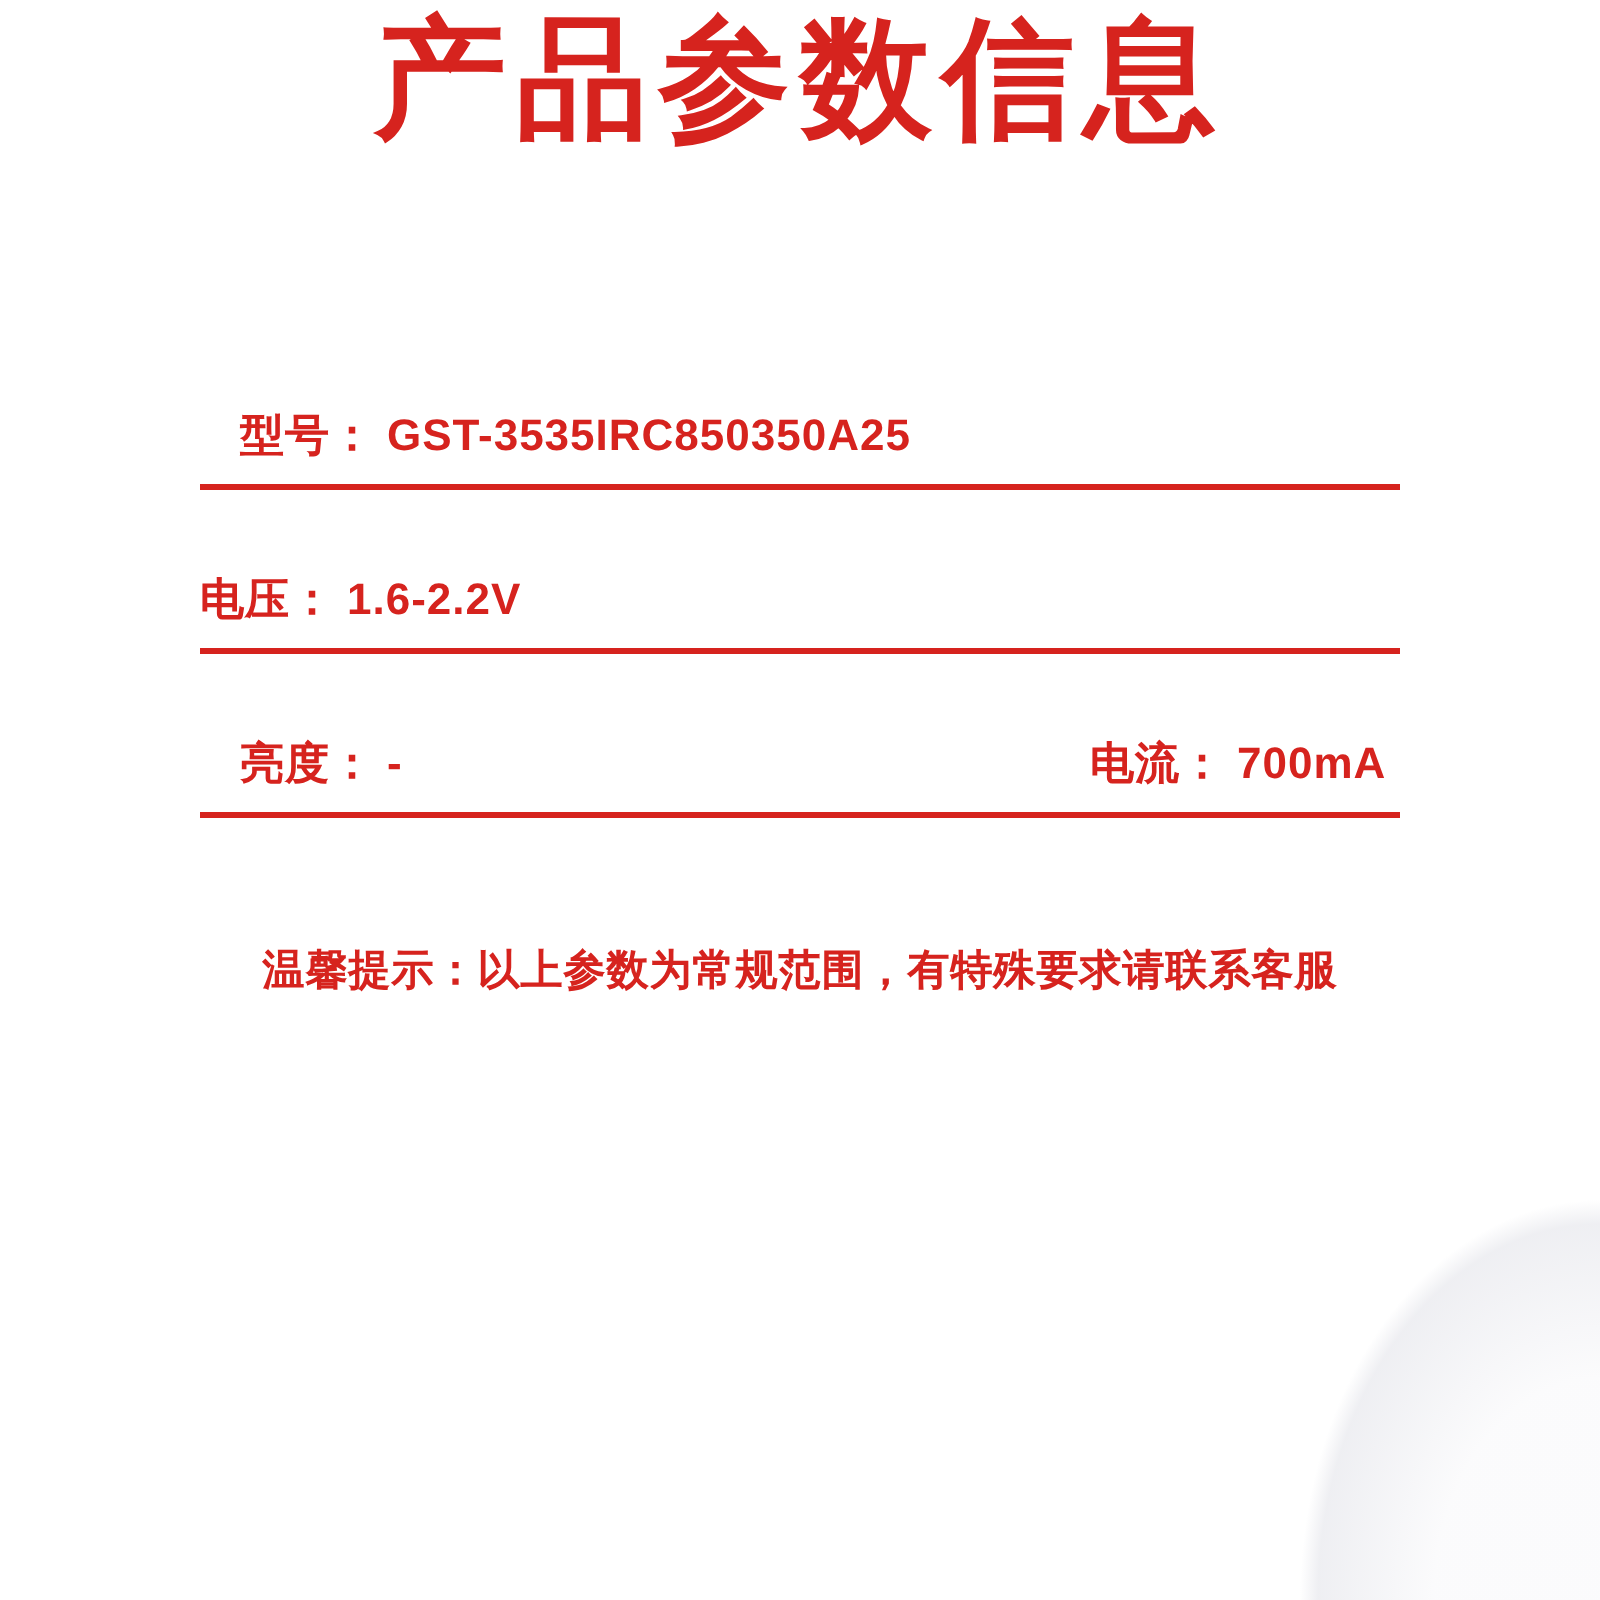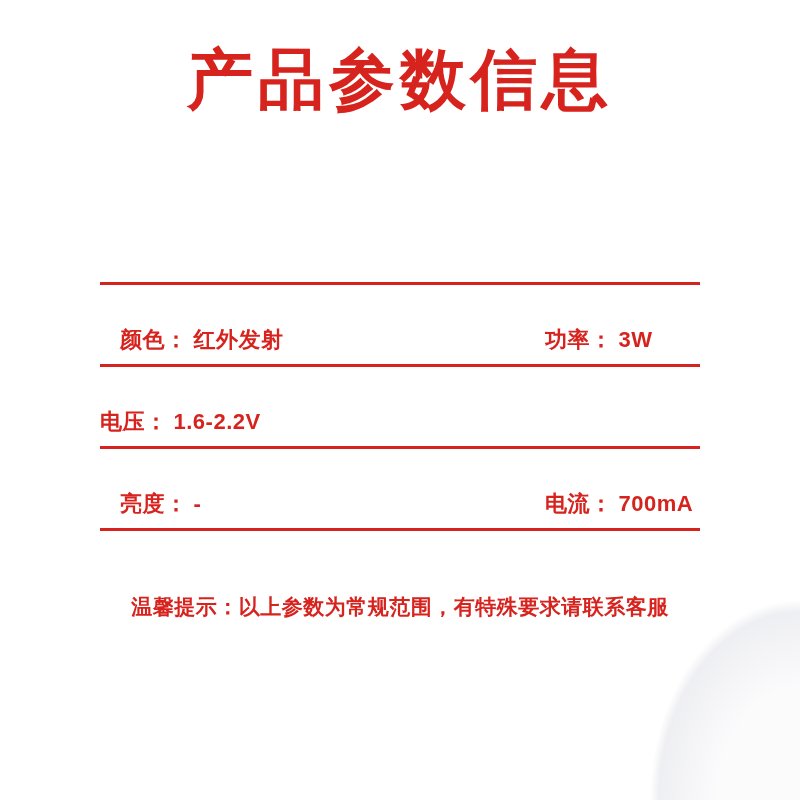--- a/index.html
+++ b/index.html
@@ -9,21 +9,20 @@
   body {
     width: 800px;
     height: 800px;
     position: relative;
     overflow: hidden;
     background: #ffffff;
     font-family: "Liberation Sans", "DejaVu Sans", sans-serif;
     --accent: #d6231e;
   }
   .page-title {
-    padding-top: 40px;
     text-align: center;
     font-size: 66px;
     line-height: 1.2;
     font-weight: 700;
     letter-spacing: 5px;
     color: var(--accent);
     white-space: nowrap;
   }
   .spec-table {
     width: 600px;
@@ -77,24 +76,21 @@
       rgba(255, 255, 255, 0) 100%);
   }
 </style>
 </head>
 <body style="--accent: #d6231e;">
 
 <div class="page-title">产品参数信息</div>
 
 <div class="spec-table">
     <div class="spec-row">
-    </div>
-    <div class="spec-row">
-      <div class="spec-cell left"><span>颜色</span><span class="spec-colon">：</span><span>红外发射</span></div>
-      <div class="spec-cell right"><span>功率</span><span class="spec-colon">：</span><span>3W</span></div>
+      <div class="spec-cell left"><span>型号</span><span class="spec-colon">：</span><span>GST-3535IRC850350A25</span></div>
     </div>
     <div class="spec-row">
       <div class="spec-cell right"><span>电压</span><span class="spec-colon">：</span><span>1.6-2.2V</span></div>
     </div>
     <div class="spec-row">
       <div class="spec-cell left"><span>亮度</span><span class="spec-colon">：</span><span>-</span></div>
       <div class="spec-cell right"><span>电流</span><span class="spec-colon">：</span><span>700mA</span></div>
     </div>
   </div>
 

